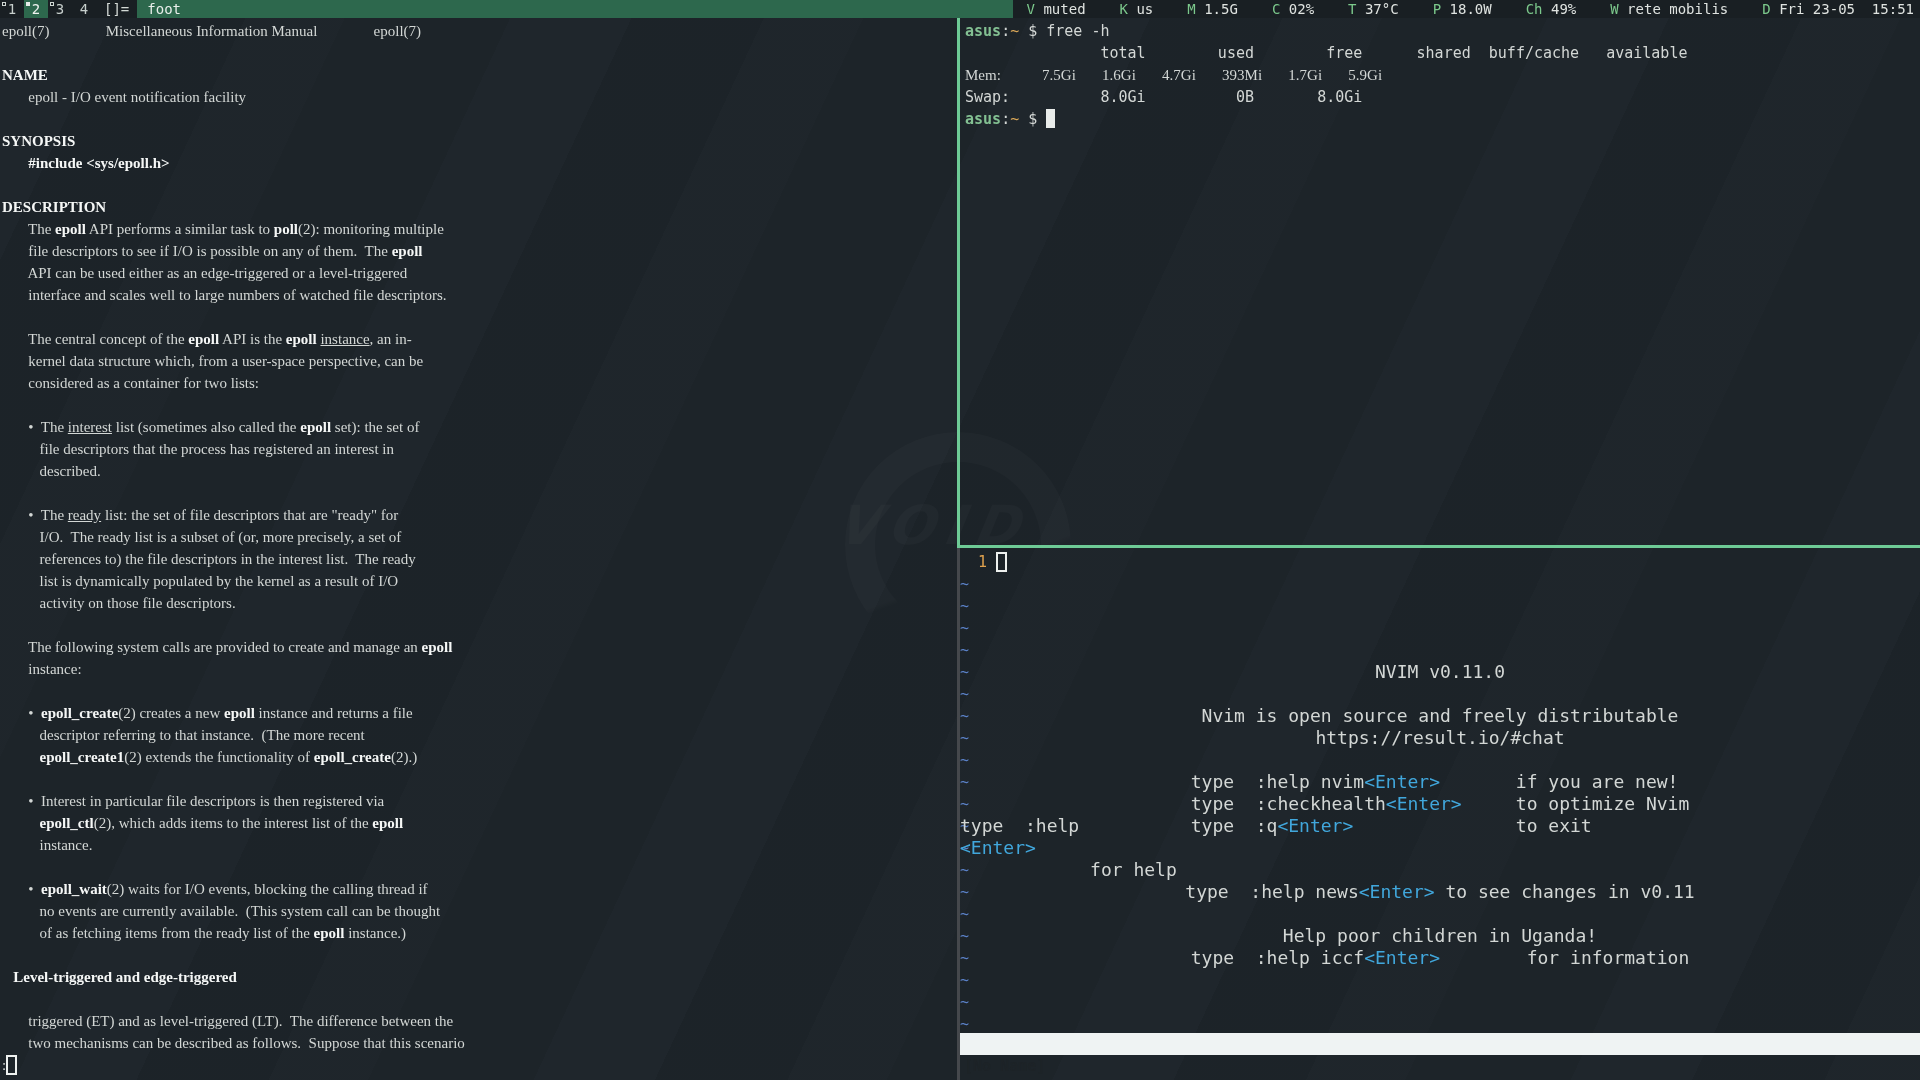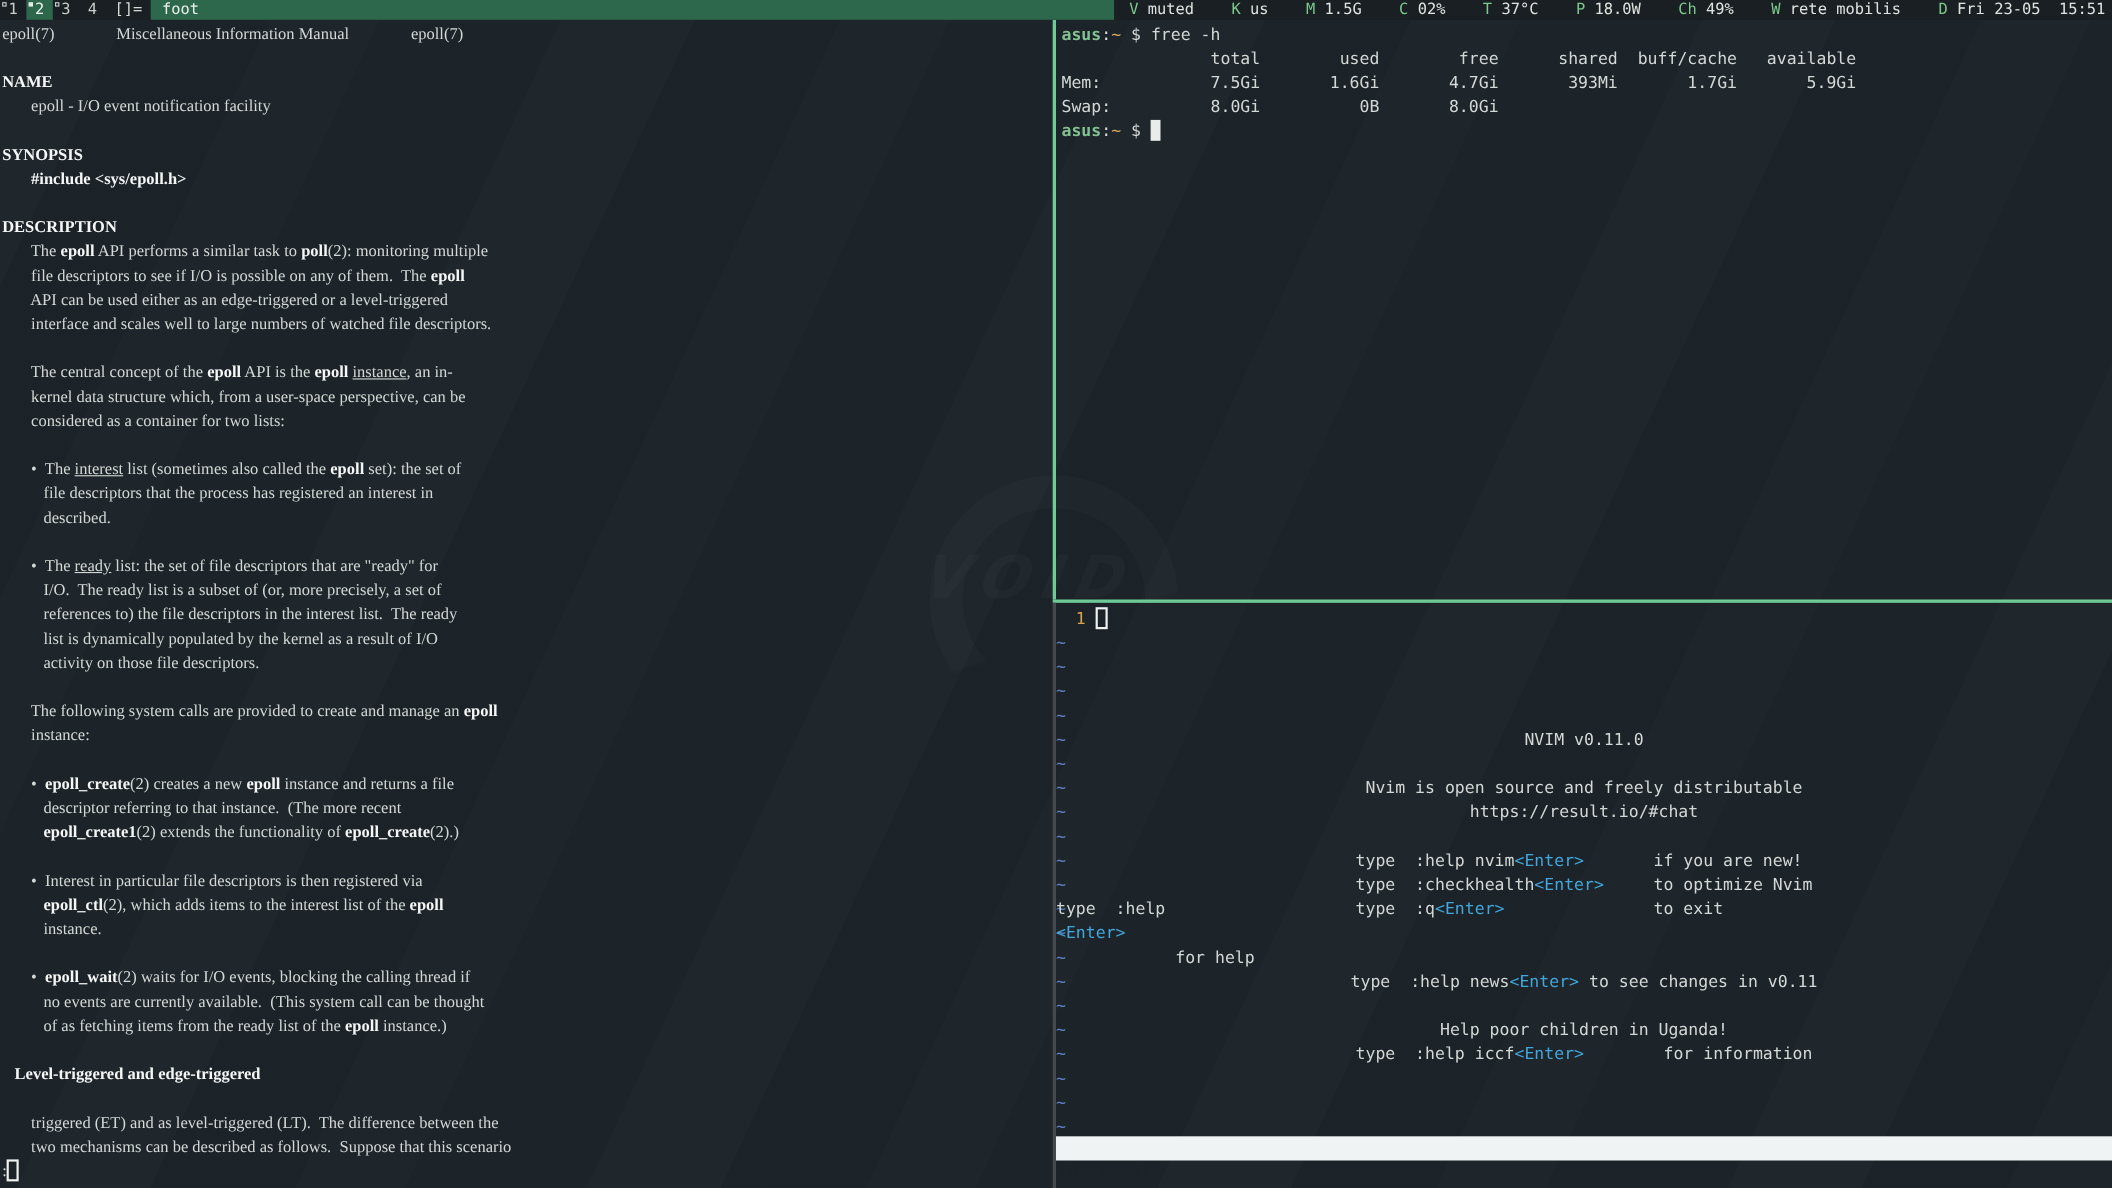--- a/index.html
+++ b/index.html
@@ -104,21 +104,21 @@
   }
   .cursor-hollow{
     display:inline-block;width:11px;height:20px;
     border:2px solid #eef1ef;vertical-align:-5px;
   }
   .num{color:var(--nvim_linenr);}
   .tilde{color:var(--nvim_tilde);}
   .wrow{
     position:absolute;left:0;width:100%;height:22px;
     display:flex;justify-content:center;
-    font-size:15px;line-height:22px;color:var(--text);white-space:pre;
+    font-size:18px;line-height:22px;color:var(--text);white-space:pre;
   }
   .wrow .e{color:var(--nvim_enter);}
 
   .statusline{
     position:absolute;left:0;top:485px;width:960px;height:22px;z-index:3;
     background:var(--statusline_bg);color:var(--statusline_fg);
     font-size:15px;line-height:22px;font-weight:bold;white-space:pre;
   }
   .sl-file{position:absolute;left:4px;}
   .sl-ruler{position:absolute;right:125px;}
@@ -192,21 +192,21 @@
     <div class="trow" style="top: 1036px;"><span>:</span><span class="cursor-hollow"></span></div>
   </div>
 
 <div class="vborder-green"></div>
 <div class="hborder-green"></div>
 <div class="vborder-dark"></div>
 
 <div class="pane" id="term-pane">
     <div class="trow" style="top: 2px;"><span class="p-user">asus</span><span>:</span><span class="p-path">~</span><span> $ </span><span>free -h</span></div>
     <div class="trow" style="top: 24px;"><span>               total        used        free      shared  buff/cache   available</span></div>
-    <div class="trow" style="top: 46px;"><span>Mem:           7.5Gi       1.6Gi       4.7Gi       393Mi       1.7Gi       5.9Gi</span></div>
+    <div class="trow" style="top: 46px; font-family: Liberation Serif, serif;"><span>Mem:           7.5Gi       1.6Gi       4.7Gi       393Mi       1.7Gi       5.9Gi</span></div>
     <div class="trow" style="top: 68px;"><span>Swap:          8.0Gi          0B       8.0Gi</span></div>
     <div class="trow" style="top: 90px;"><span class="p-user">asus</span><span>:</span><span class="p-path">~</span><span> $ </span><span class="cursor-block"></span></div>
   </div>
 
 <div class="pane" id="nvim-pane">
   <div class="statusline">
     <span class="sl-file">[No Name]</span>
     <span class="sl-ruler">0,0-1</span>
     
   </div>

